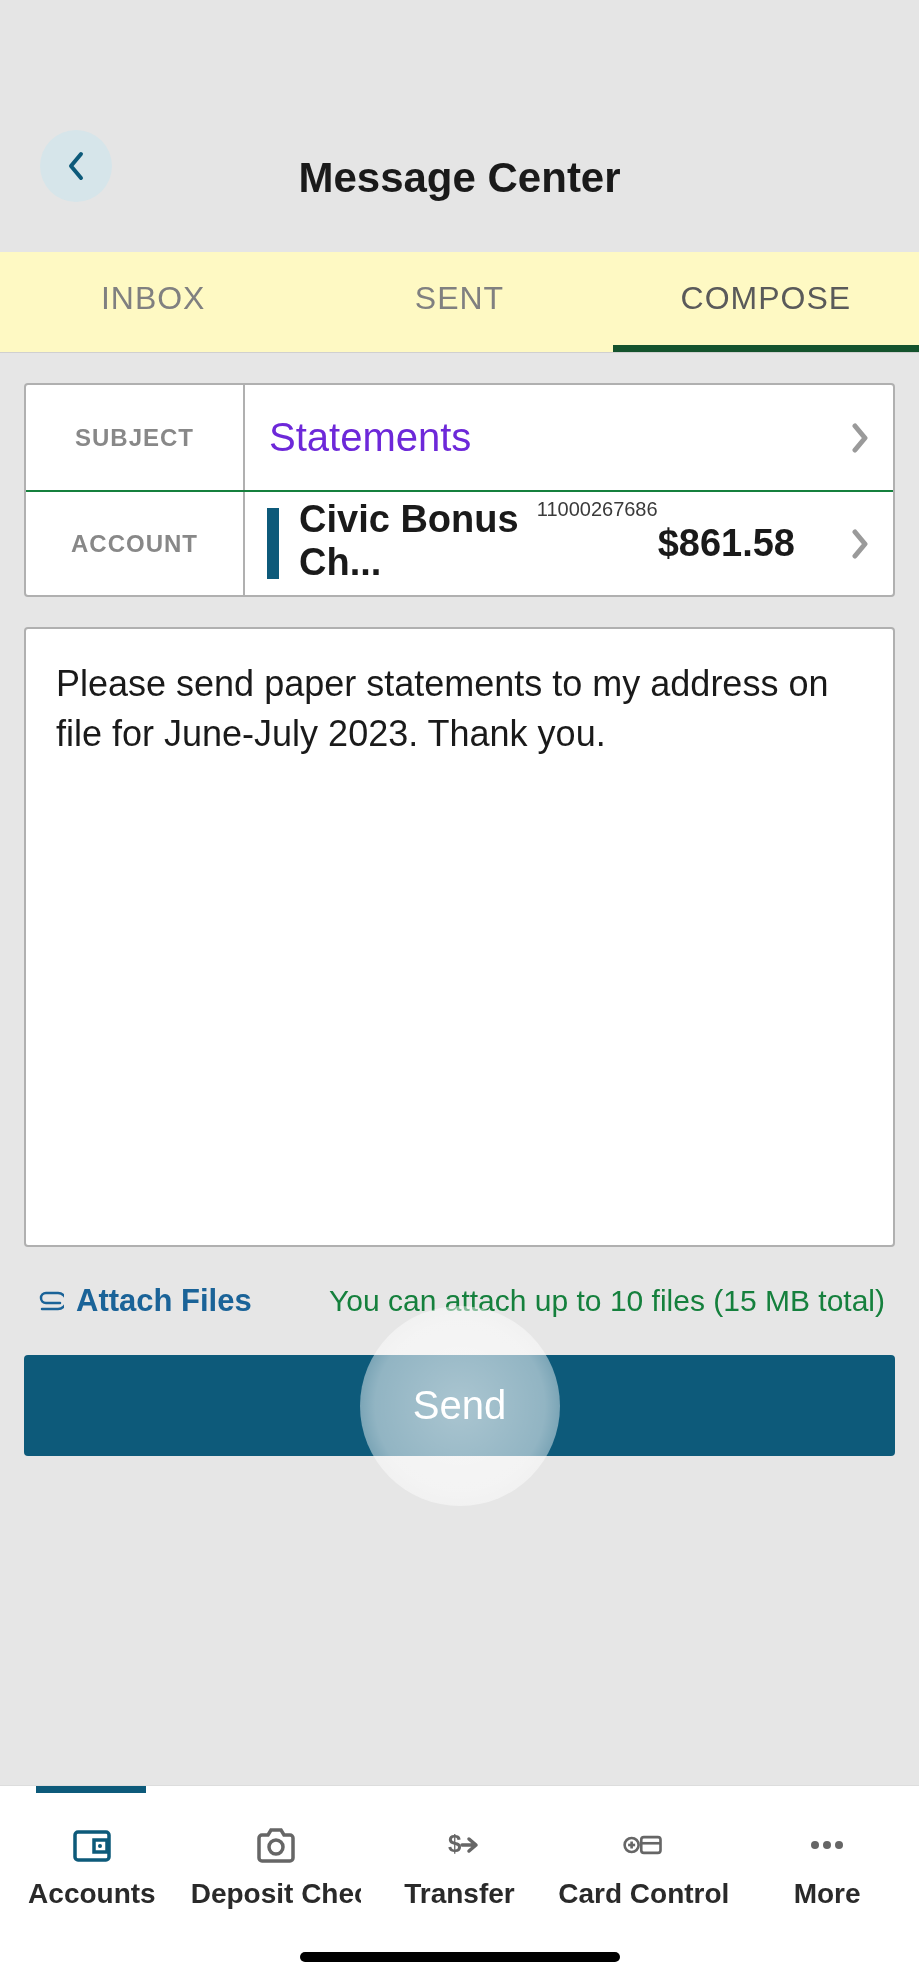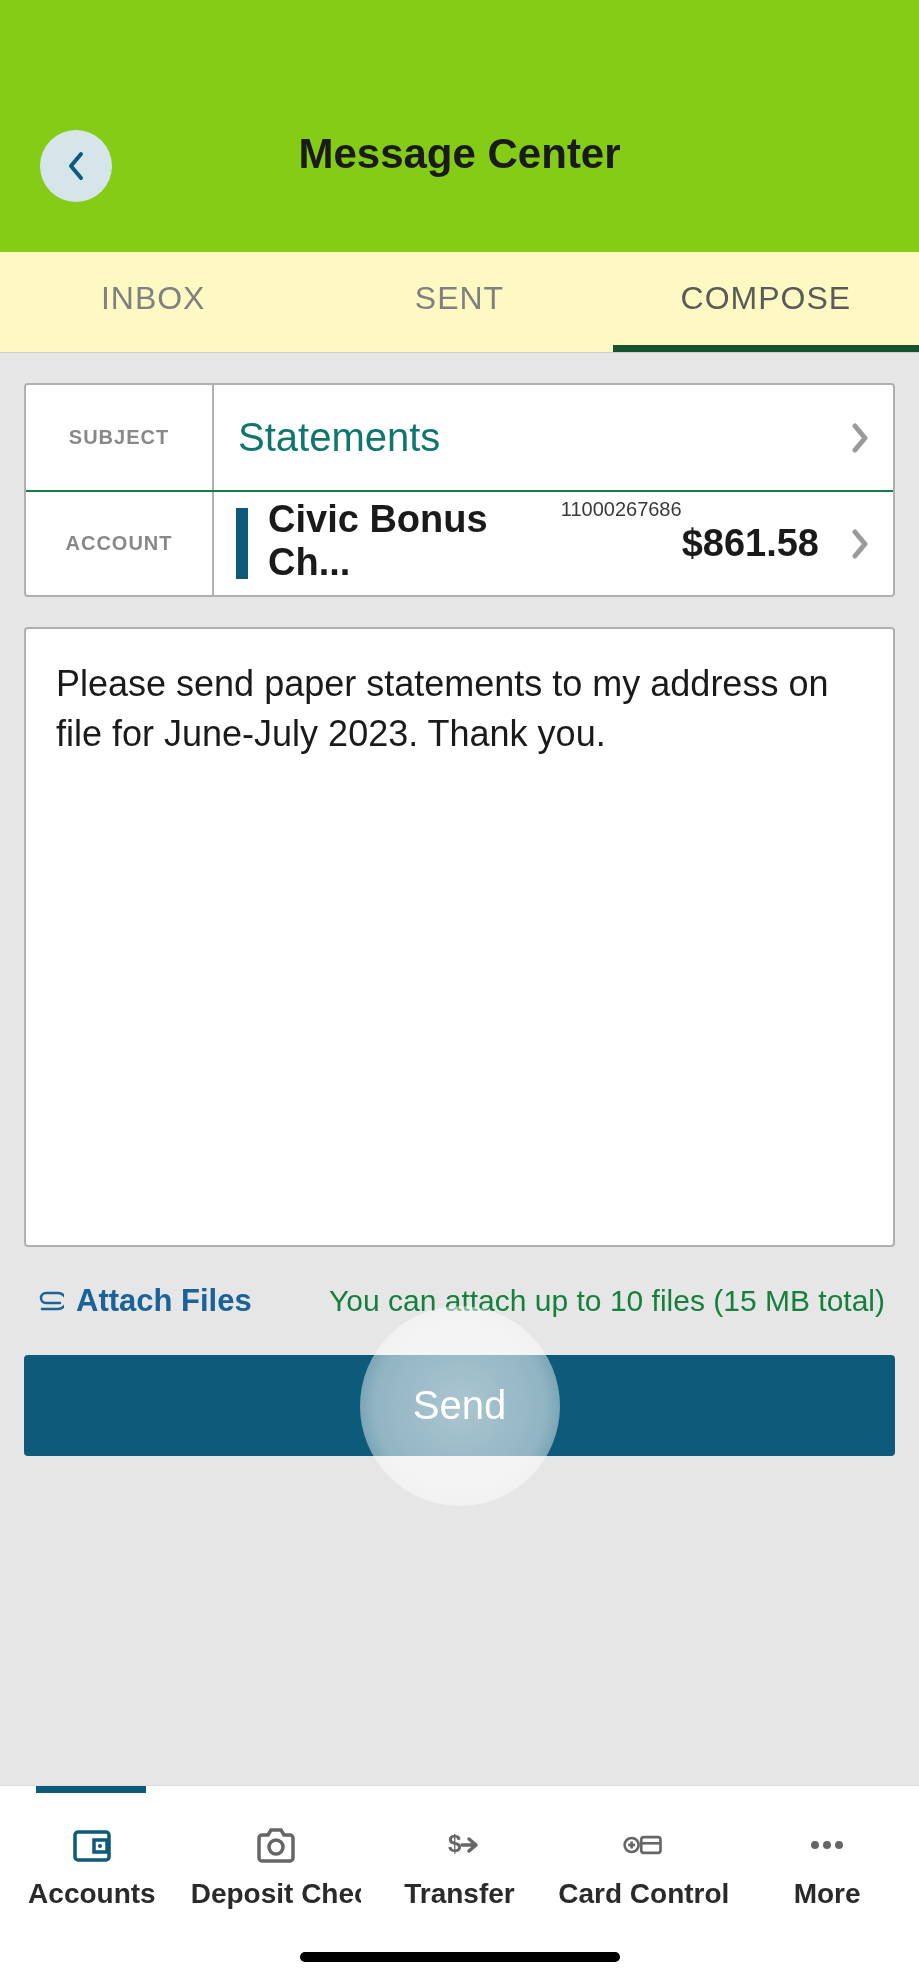--- a/index.html
+++ b/index.html
@@ -11,23 +11,23 @@
     body {
       width: 919px;
       height: 1980px;
       background: #ffffff;
       display: flex;
       flex-direction: column;
       overflow: hidden;
     }
     .header {
       display: flex;
-      align-items: flex-start;
+      align-items: flex-end;
       padding: 130px 40px 50px 40px;
-      background: #84cc16;
+      background: #e5e5e5;
       position: relative;
     }
     .back-button {
       width: 72px;
       height: 72px;
       border-radius: 50%;
       background: #d6e5ea;
       display: flex;
       align-items: center;
       justify-content: center;
@@ -79,41 +79,41 @@
     }
     .form-row {
       display: flex;
       align-items: stretch;
       min-height: 105px;
     }
     .form-row + .form-row {
       border-top: 2px solid #15803d;
     }
     .form-label {
-      width: 188px;
+      width: 219px;
       display: flex;
       align-items: center;
       justify-content: center;
-      font-size: 20px;
+      font-size: 24px;
       font-weight: 600;
       color: #888;
       letter-spacing: 1px;
       border-right: 2px solid #b0b0b0;
     }
     .form-value {
       flex: 1;
       display: flex;
       align-items: center;
       padding: 0 24px;
       position: relative;
       cursor: pointer;
     }
     .subject-value {
       font-size: 40px;
-      color: #0f766e;
+      color: #6d28d9;
       font-weight: 400;
     }
     .chevron-right {
       position: absolute;
       right: 24px;
       top: 50%;
       transform: translateY(-50%);
       width: 18px;
       height: 30px;
     }
@@ -139,21 +139,21 @@
       margin-bottom: 6px;
     }
     .account-number {
       font-size: 20px;
       color: #3a3a3a;
     }
     .account-balance {
       font-size: 38px;
       font-weight: 700;
       color: #1a1a1a;
-      margin-right: 50px;
+      margin-right: 74px;
     }
     .message-box {
       background: #ffffff;
       border: 2px solid #b0b0b0;
       border-radius: 4px;
       padding: 30px;
       font-size: 36px;
       color: #1a1a1a;
       line-height: 1.4;
       height: 620px;

